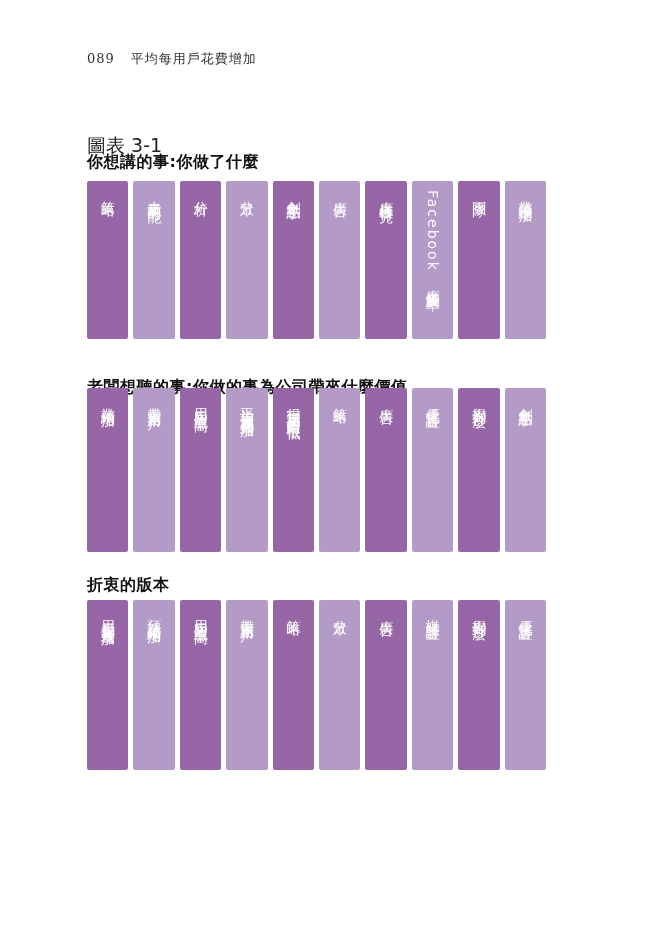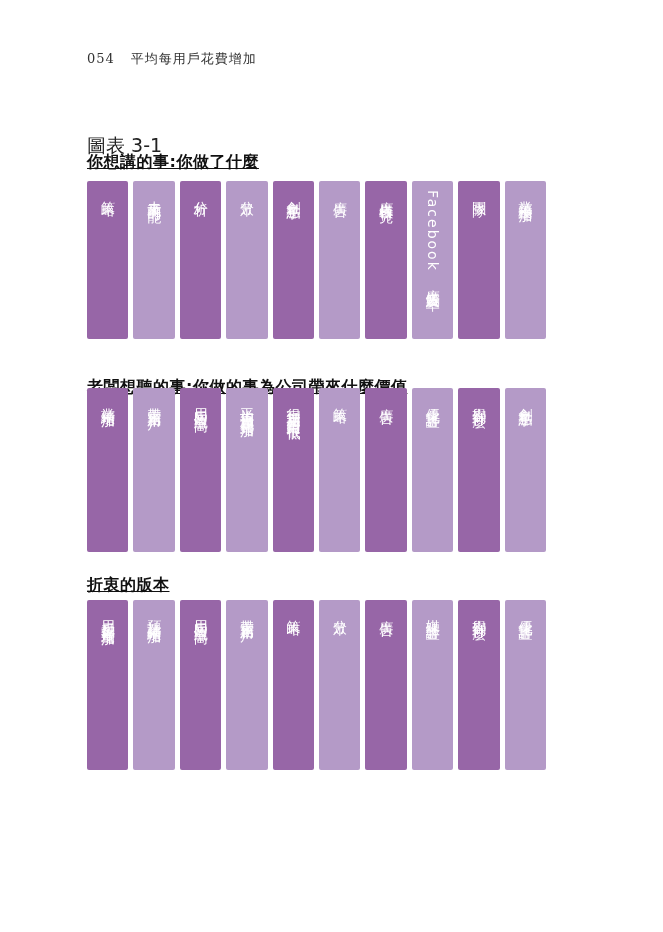--- a/index.html
+++ b/index.html
@@ -37,21 +37,20 @@
     color: var(--ink);
   }
   .section-title {
     position: absolute;
     left: 87px;
     font-size: 16px;
     font-weight: bold;
     color: #111111;
     letter-spacing: 0.5px;
     white-space: nowrap;
-    text-decoration: underline;
   }
   #chart1-title { top: 152px; }
   #chart2-title { top: 377px; }
   #chart3-title { top: 575px; text-align: center; }
 
   .chart {
     position: absolute;
     left: 87px;
     width: 459px;
     display: flex;
@@ -79,21 +78,21 @@
     letter-spacing: 2px;
     padding-top: 9px;
     line-height: 1.1;
     white-space: nowrap;
   }
 </style>
 </head>
 <body>
 
 <div class="page-header">
-  <span>054</span><span class="book-title">平均每用戶花費增加</span>
+  <span>089</span><span class="book-title">平均每用戶花費增加</span>
 </div>
 
 <div class="figure-label">圖表 3-1</div>
 
 <div class="section-title" id="chart1-title">你想講的事:你做了什麼</div>
 <div class="chart" id="chart1">
   <div class="col">
       <span class="col-label">策略</span>
     </div>
   <div class="col">

